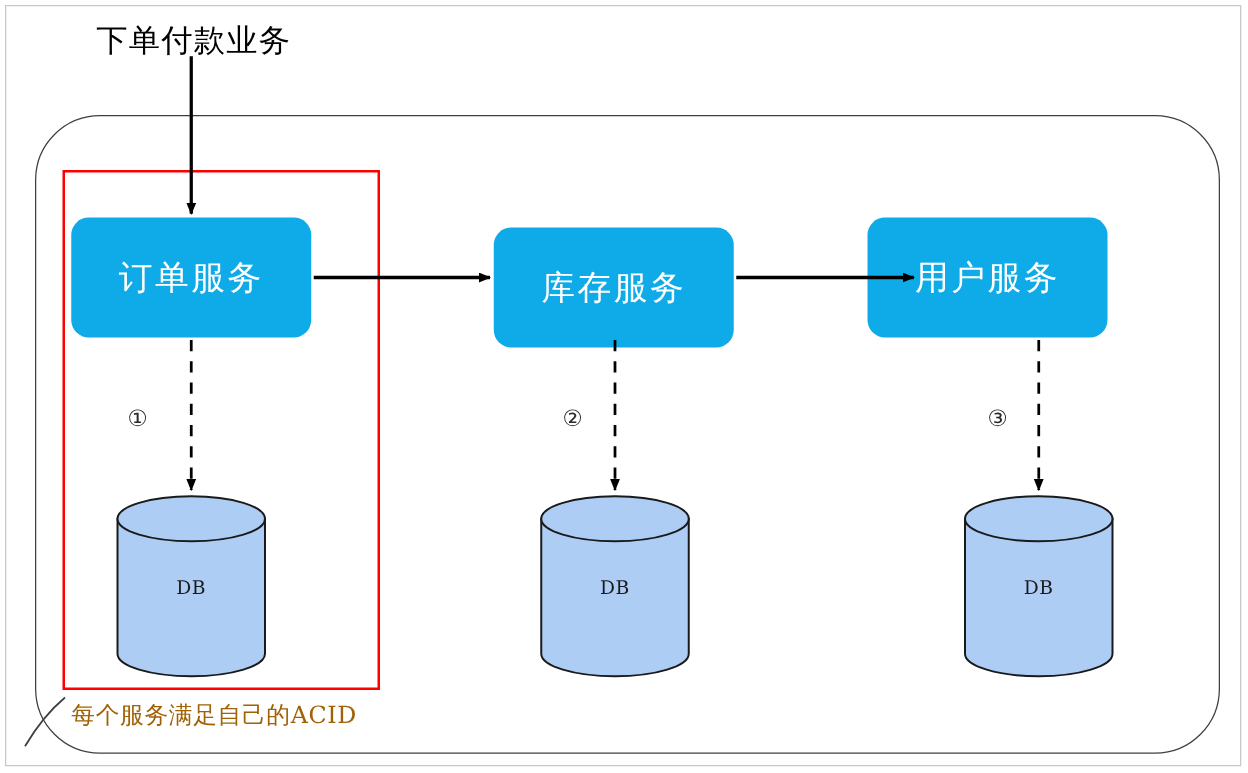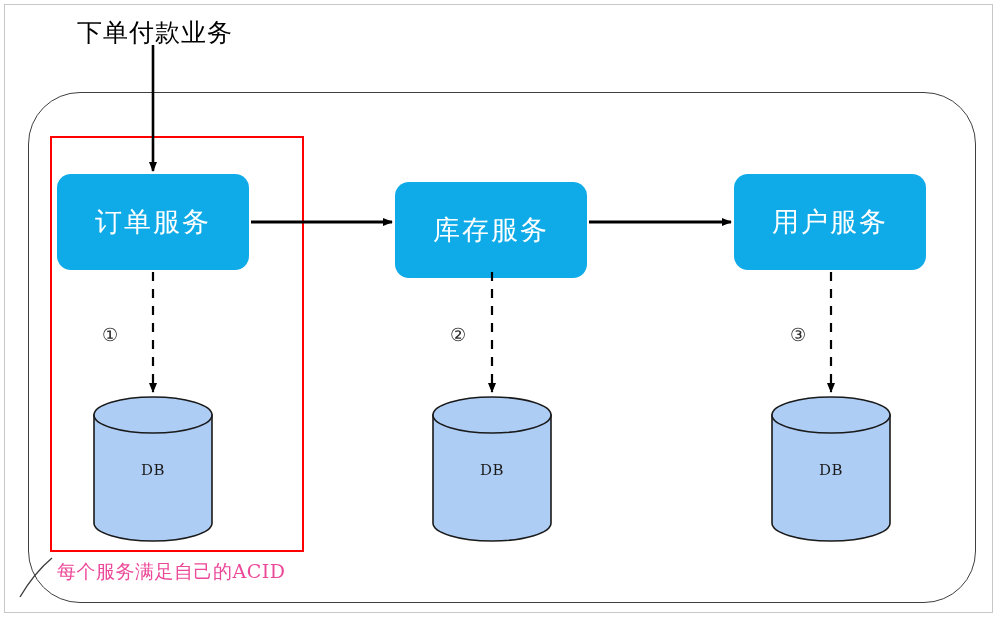--- a/index.html
+++ b/index.html
@@ -70,21 +70,21 @@
     font-size: 27px;
     font-family: "DejaVu Serif", "Liberation Serif", serif;
     display: flex;
     align-items: center;
     justify-content: center;
     letter-spacing: 2px;
     box-sizing: border-box;
   }
   .svc-0 { left: 57px;  top: 174px; }
   .svc-1 { left: 395px; top: 182px; }
-  .svc-2 { left: 734px; top: 174px; }
+  .svc-2 { left: 694px; top: 174px; }
 
   .db-wrap {
     position: absolute;
     width: 122px;
     height: 148px;
   }
   .db-0 { left: 92px;  top: 395px; }
   .db-1 { left: 431px; top: 395px; }
   .db-2 { left: 770px; top: 395px; }
   .db-wrap svg { display: block; }
@@ -109,21 +109,21 @@
   }
   .num-0 { left: 96px;  top: 324px; }
   .num-1 { left: 444px; top: 324px; }
   .num-2 { left: 784px; top: 324px; }
 
   .acid-note {
     position: absolute;
     left: 57px;
     top: 559px;
     font-size: 19px;
-    color: #ec4899;
+    color: #a16207;
     font-family: "DejaVu Serif", "Liberation Serif", serif;
     white-space: nowrap;
     letter-spacing: 0.5px;
   }
   #arrows {
     position: absolute;
     left: 0; top: 0;
     width: 998px;
     height: 618px;
     pointer-events: none;

